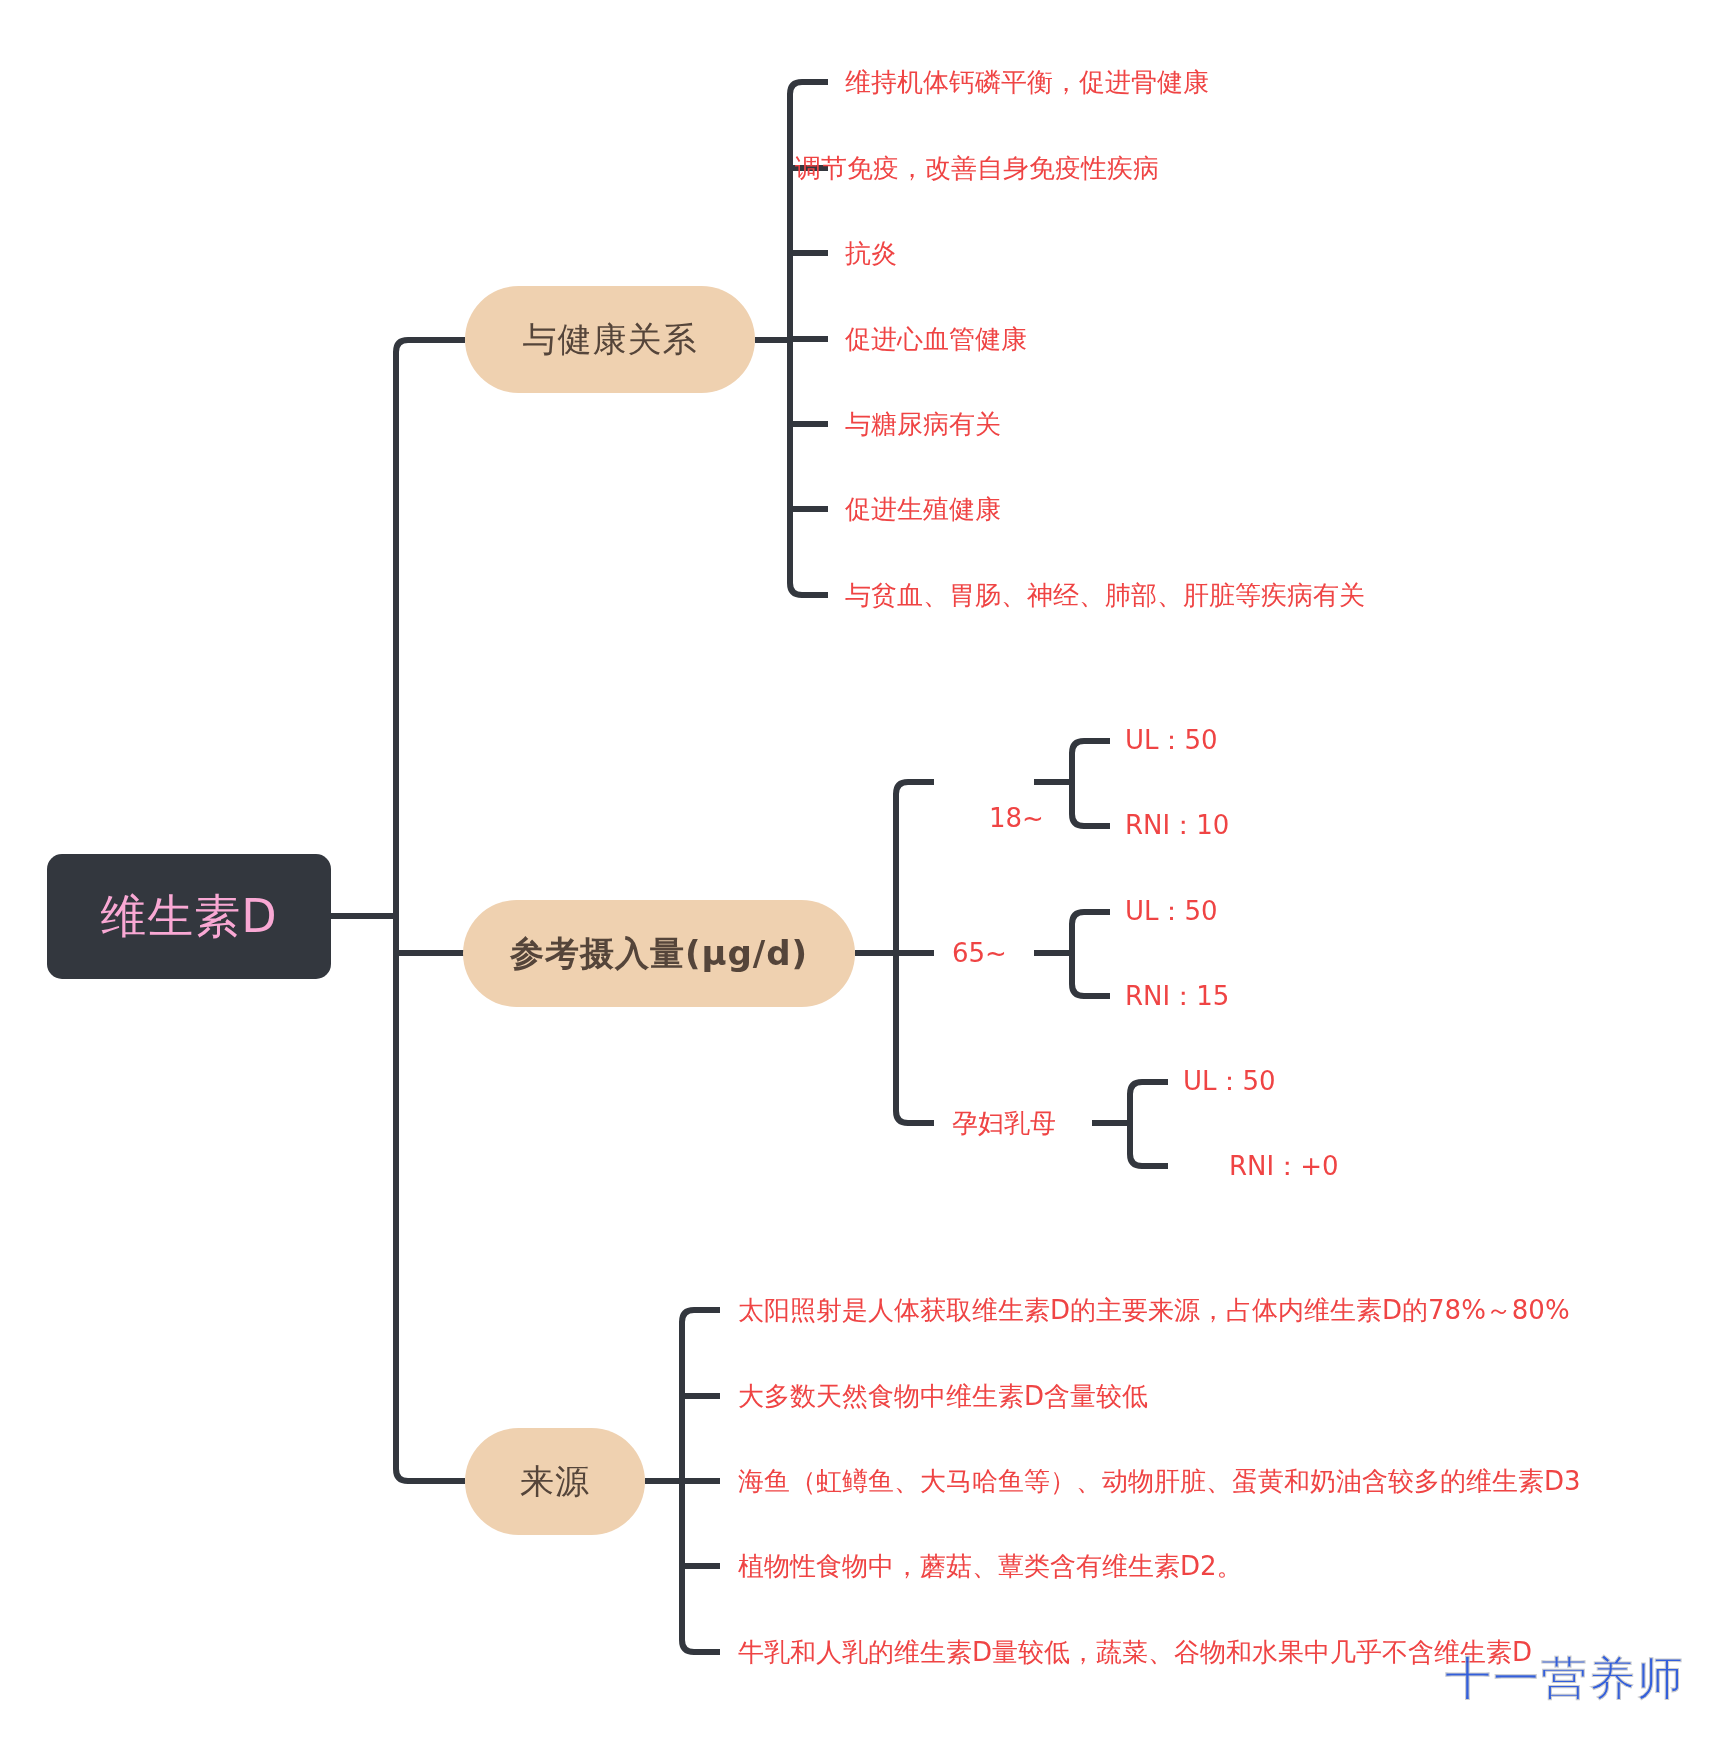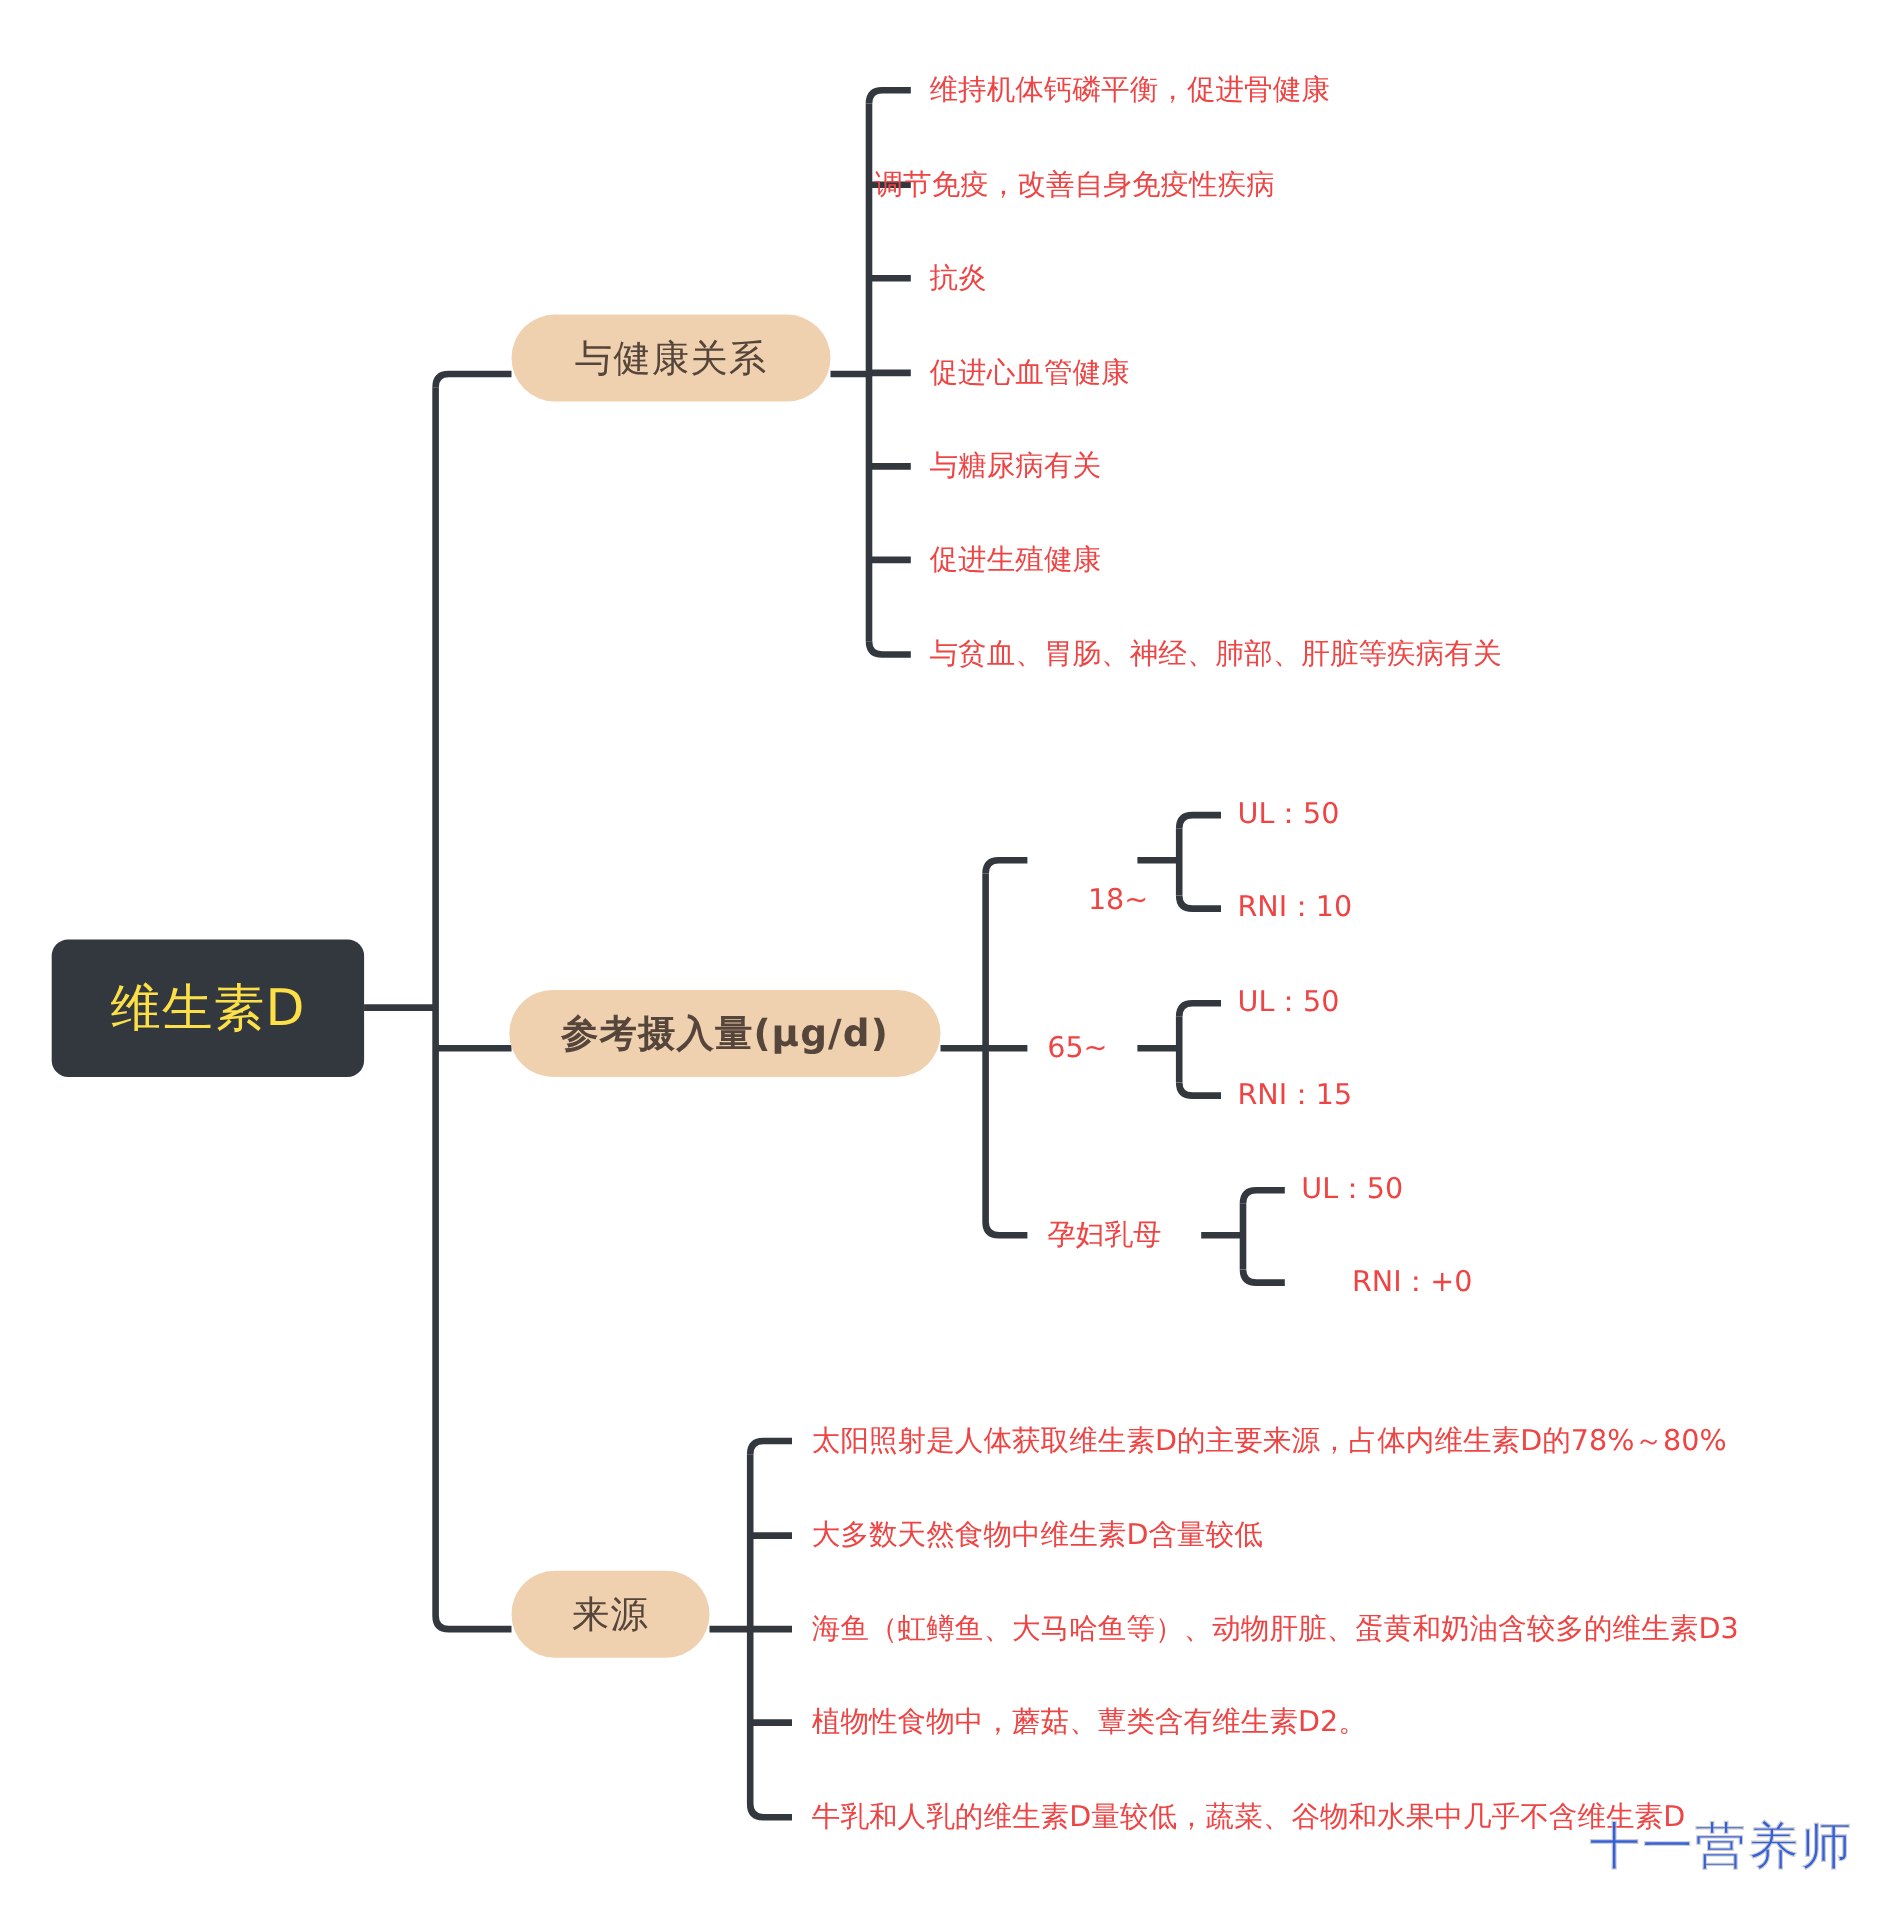--- a/index.html
+++ b/index.html
@@ -3,24 +3,24 @@
 <meta charset="utf-8">
 <style>
   html, body { margin: 0; padding: 0; background: #ffffff; }
   body { width: 1720px; height: 1748px; position: relative; overflow: hidden;
          font-family: "DejaVu Sans", "Liberation Sans", sans-serif; }
   #lines { position: absolute; left: 0; top: 0; width: 1720px; height: 1748px; }
   .root {
     position: absolute; left: 47px; top: 854px; width: 284px; height: 125px;
     background: #33373e; border-radius: 15px;
     display: flex; align-items: center; justify-content: center;
-    color: #fde047; font-size: 46px; letter-spacing: 1px;
+    color: #f9a8d4; font-size: 46px; letter-spacing: 1px;
   }
   .pill {
-    position: absolute; background: #efd1b0; border-radius: 54px; height: 79px;
+    position: absolute; background: #efd1b0; border-radius: 54px; height: 107px;
     display: flex; align-items: center; justify-content: center;
     color: #55453a; font-size: 34px; letter-spacing: 1px;
   }
   .leaf {
     position: absolute; color: #ef4444; font-size: 26px; white-space: nowrap;
     line-height: 34px; height: 34px;
   }
   .watermark {
     position: absolute; left: 1445px; top: 1648px; font-size: 46px;
     color: #1d4ed8; white-space: nowrap; letter-spacing: 2px;

